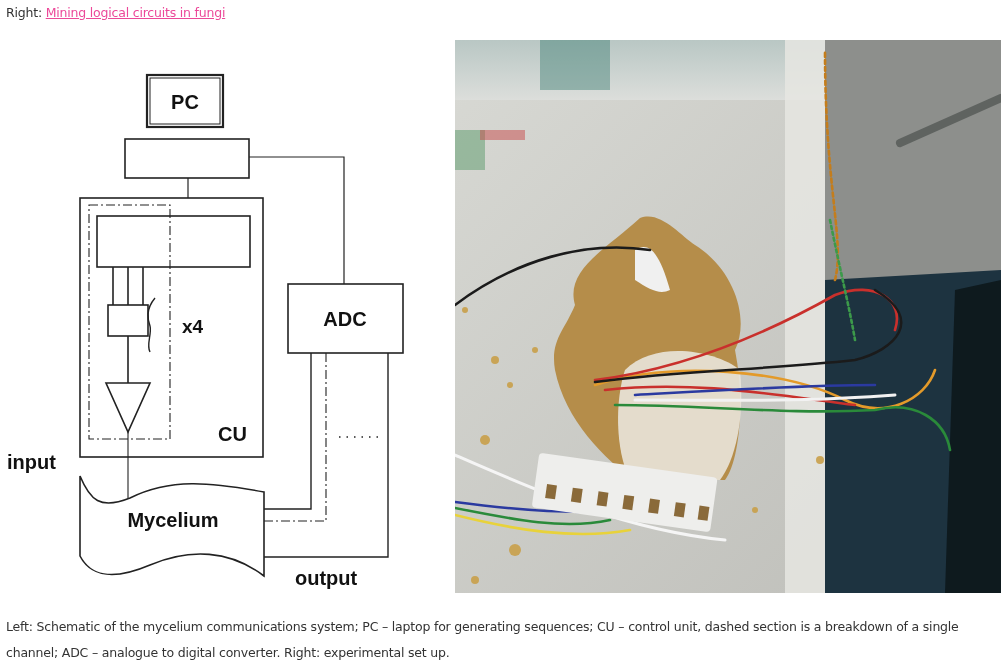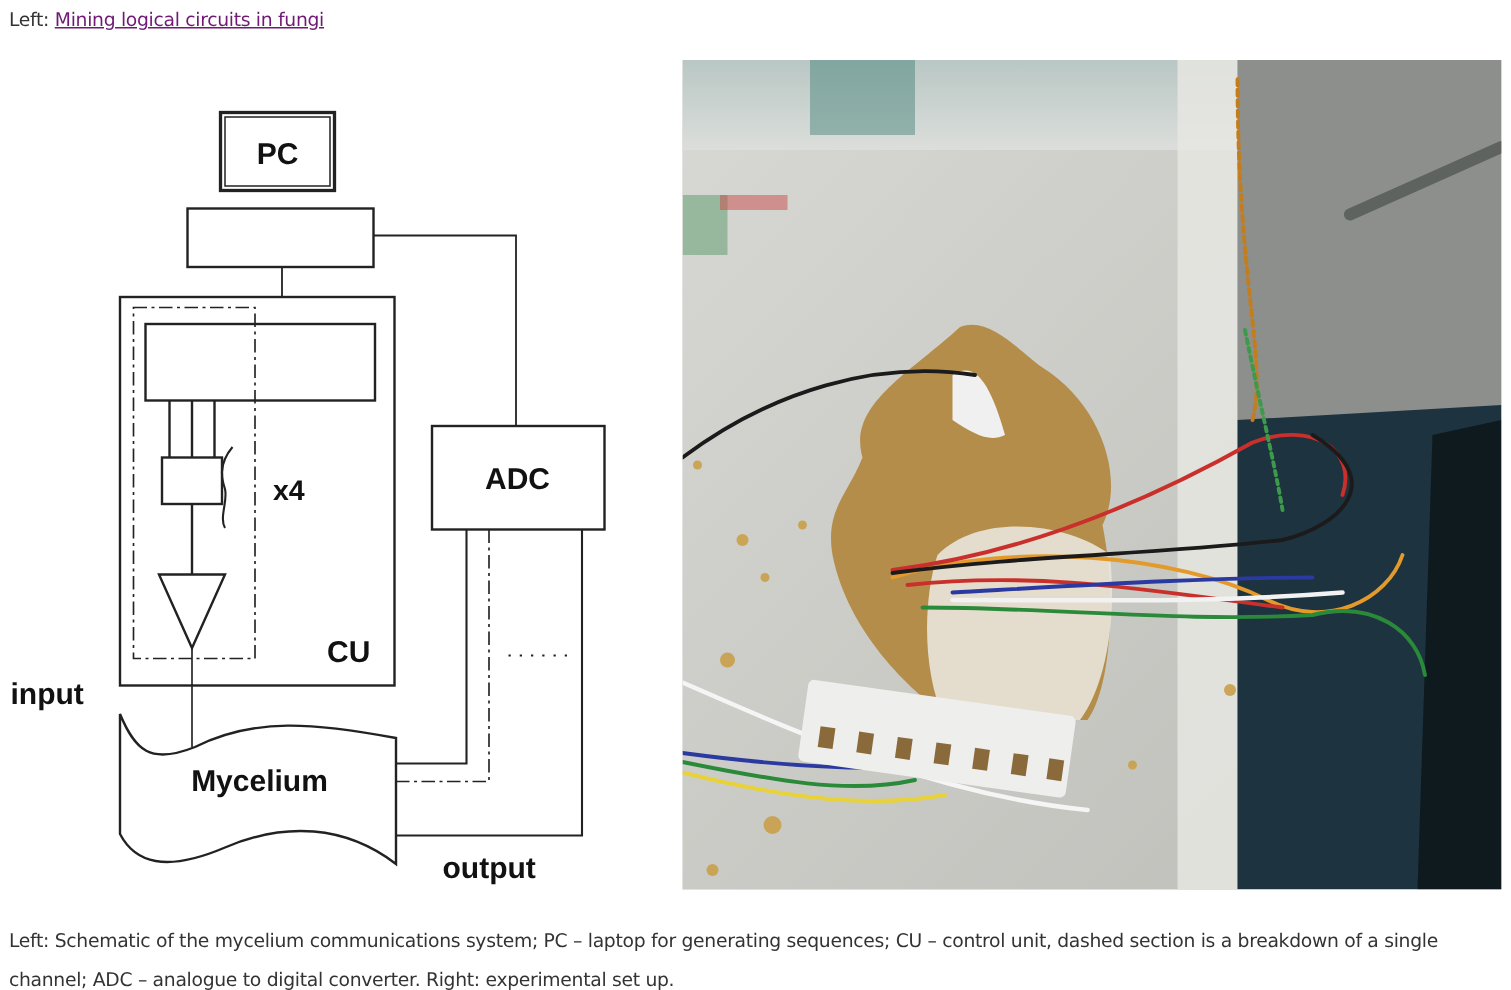--- a/index.html
+++ b/index.html
@@ -1,29 +1,29 @@
 <!DOCTYPE html>
 <html><head>
 <meta charset="utf-8">
 <style>
   html,body{margin:0;padding:0;background:#fff;}
   body{width:1007px;height:660px;position:relative;overflow:hidden;font-family:"DejaVu Sans",sans-serif;color:#333;}
   .from{position:absolute;left:6px;top:5px;font-size:12.5px;color:#333;letter-spacing:-0.2px;}
-  .from a{color:#701a75;text-decoration:underline;cursor:pointer;}
+  .from a{color:#ec4899;text-decoration:underline;cursor:pointer;}
   .figure{position:absolute;left:0;top:30px;width:919px;height:570px;}
   .schematic{position:absolute;left:0;top:0;width:450px;height:570px;}
   .photo{position:absolute;left:455px;top:10px;width:546px;height:553px;overflow:hidden;background:#c9c9c4;}
   .caption{position:absolute;left:6px;top:614px;width:990px;font-size:12.5px;line-height:26px;color:#333;letter-spacing:-0.2px;}
   .lbl{font-family:"Liberation Sans",sans-serif;font-weight:bold;fill:#111;}
 </style>
 </head>
 <body>
 
 <div class="from">
-  <span>Left:</span>
+  <span>Right:</span>
   <a>Mining logical circuits in fungi</a>
 </div>
 
 <div class="figure">
 
   <svg class="schematic" viewBox="0 30 450 570" width="450" height="570">
     <g fill="none" stroke="#222" stroke-width="1.6">
 
       <rect x="147" y="75" width="76" height="52" stroke-width="2.2"></rect>
       <rect x="150" y="78" width="70" height="46" stroke-width="1"></rect>

